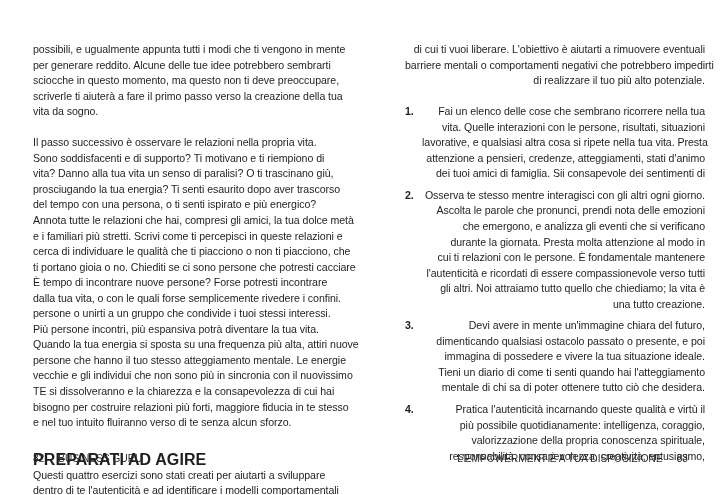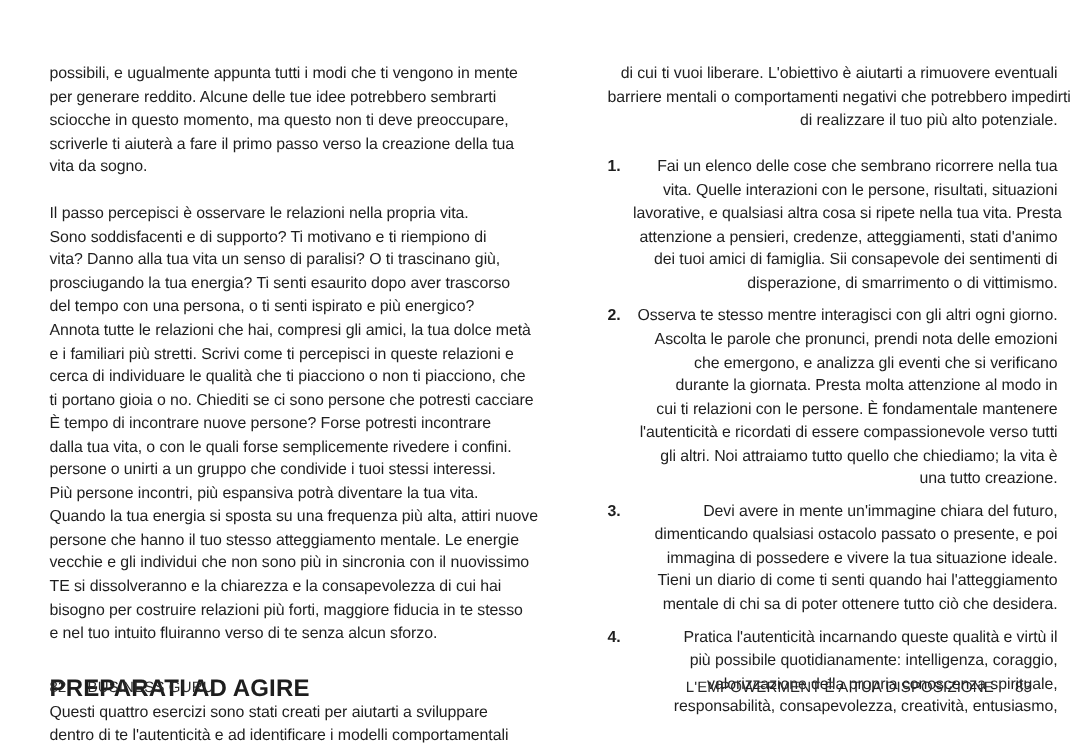--- a/index.html
+++ b/index.html
@@ -36,21 +36,21 @@
 <div class="page page-left">
   <div class="text left-col">
     <div class="para">
       <span class="line">possibili, e ugualmente appunta tutti i modi che ti vengono in mente</span>
       <span class="line">per generare reddito. Alcune delle tue idee potrebbero sembrarti</span>
       <span class="line">sciocche in questo momento, ma questo non ti deve preoccupare,</span>
       <span class="line">scriverle ti aiuterà a fare il primo passo verso la creazione della tua</span>
       <span class="line">vita da sogno.</span>
     </div>
     <div class="para">
-      <span class="line">Il passo percepisci è osservare le relazioni nella propria vita.</span>
+      <span class="line">Il passo successivo è osservare le relazioni nella propria vita.</span>
       <span class="line">Sono soddisfacenti e di supporto? Ti motivano e ti riempiono di</span>
       <span class="line">vita? Danno alla tua vita un senso di paralisi? O ti trascinano giù,</span>
       <span class="line">prosciugando la tua energia? Ti senti esaurito dopo aver trascorso</span>
       <span class="line">del tempo con una persona, o ti senti ispirato e più energico?</span>
       <span class="line">Annota tutte le relazioni che hai, compresi gli amici, la tua dolce metà</span>
       <span class="line">e i familiari più stretti. Scrivi come ti percepisci in queste relazioni e</span>
       <span class="line">cerca di individuare le qualità che ti piacciono o non ti piacciono, che</span>
       <span class="line">ti portano gioia o no. Chiediti se ci sono persone che potresti cacciare</span>
       <span class="line">È tempo di incontrare nuove persone? Forse potresti incontrare</span>
       <span class="line">dalla tua vita, o con le quali forse semplicemente rivedere i confini.</span>
@@ -82,21 +82,20 @@
       <span class="line">di realizzare il tuo più alto potenziale.</span>
     </div>
     <div class="list">
       <div class="list-item">
         <span class="list-num">1.</span>
         <span class="line">Fai un elenco delle cose che sembrano ricorrere nella tua</span>
         <span class="line">vita. Quelle interazioni con le persone, risultati, situazioni</span>
         <span class="line">lavorative, e qualsiasi altra cosa si ripete nella tua vita. Presta</span>
         <span class="line">attenzione a pensieri, credenze, atteggiamenti, stati d'animo</span>
         <span class="line">dei tuoi amici di famiglia. Sii consapevole dei sentimenti di</span>
-        <span class="line">disperazione, di smarrimento o di vittimismo.</span>
       </div>
       <div class="list-item">
         <span class="list-num">2.</span>
         <span class="line">Osserva te stesso mentre interagisci con gli altri ogni giorno.</span>
         <span class="line">Ascolta le parole che pronunci, prendi nota delle emozioni</span>
         <span class="line">che emergono, e analizza gli eventi che si verificano</span>
         <span class="line">durante la giornata. Presta molta attenzione al modo in</span>
         <span class="line">cui ti relazioni con le persone. È fondamentale mantenere</span>
         <span class="line">l'autenticità e ricordati di essere compassionevole verso tutti</span>
         <span class="line">gli altri. Noi attraiamo tutto quello che chiediamo; la vita è</span>

